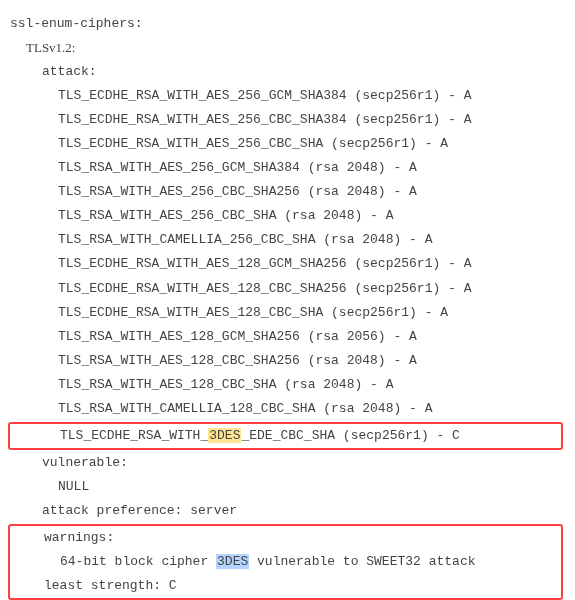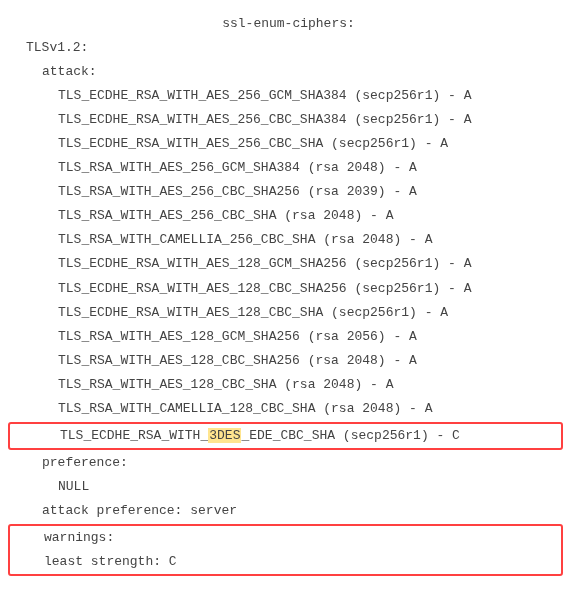--- a/index.html
+++ b/index.html
@@ -9,22 +9,22 @@
       font-size: 13px;
       line-height: 1.85;
       color: #444;
       background: #fff;
       width: 575px;
       box-sizing: border-box;
     }
     .line {
       white-space: pre;
     }
-    .i0 { padding-left: 2px; text-align: center; }
-    .i1 { padding-left: 18px; }
+    .i0 { padding-left: 2px; }
+    .i1 { padding-left: 18px; font-family: Liberation Serif, serif; }
     .i2 { padding-left: 34px; }
     .i3 { padding-left: 50px; }
     .highlight-yellow {
       background-color: #ffe58f;
       padding: 0 1px;
     }
     .highlight-blue {
       background-color: #b3d4ff;
       padding: 0 1px;
     }
@@ -42,35 +42,36 @@
 <body>
 
 <div class="line i0">ssl-enum-ciphers:</div>
 <div class="line i1">TLSv1.2:</div>
 <div class="line i2">attack:</div>
 
 <div class="line i3">TLS_ECDHE_RSA_WITH_AES_256_GCM_SHA384 (secp256r1) - A</div>
 <div class="line i3">TLS_ECDHE_RSA_WITH_AES_256_CBC_SHA384 (secp256r1) - A</div>
 <div class="line i3">TLS_ECDHE_RSA_WITH_AES_256_CBC_SHA (secp256r1) - A</div>
 <div class="line i3">TLS_RSA_WITH_AES_256_GCM_SHA384 (rsa 2048) - A</div>
-<div class="line i3">TLS_RSA_WITH_AES_256_CBC_SHA256 (rsa 2039) - A</div>
+<div class="line i3">TLS_RSA_WITH_AES_256_CBC_SHA256 (rsa 2048) - A</div>
 <div class="line i3">TLS_RSA_WITH_AES_256_CBC_SHA (rsa 2048) - A</div>
 <div class="line i3">TLS_RSA_WITH_CAMELLIA_256_CBC_SHA (rsa 2048) - A</div>
 <div class="line i3">TLS_ECDHE_RSA_WITH_AES_128_GCM_SHA256 (secp256r1) - A</div>
 <div class="line i3">TLS_ECDHE_RSA_WITH_AES_128_CBC_SHA256 (secp256r1) - A</div>
 <div class="line i3">TLS_ECDHE_RSA_WITH_AES_128_CBC_SHA (secp256r1) - A</div>
 <div class="line i3">TLS_RSA_WITH_AES_128_GCM_SHA256 (rsa 2056) - A</div>
 <div class="line i3">TLS_RSA_WITH_AES_128_CBC_SHA256 (rsa 2048) - A</div>
 <div class="line i3">TLS_RSA_WITH_AES_128_CBC_SHA (rsa 2048) - A</div>
 <div class="line i3">TLS_RSA_WITH_CAMELLIA_128_CBC_SHA (rsa 2048) - A</div>
 
 <div class="redbox">
   <div class="line i3"><span>TLS_ECDHE_RSA_WITH_</span><span class="highlight-yellow">3DES</span><span>_EDE_CBC_SHA (secp256r1) - C</span></div>
 </div>
 
-<div class="line i2">preference:</div>
+<div class="line i2">vulnerable:</div>
 <div class="line i3">NULL</div>
 <div class="line i2">attack preference: server</div>
 
 <div class="redbox">
   <div class="line i2">warnings:</div>
+  <div class="line i3"><span>64-bit block cipher </span><span class="highlight-blue">3DES</span><span> vulnerable to SWEET32 attack</span></div>
   <div class="line i2">least strength: C</div>
 </div>
 
 </body></html>

